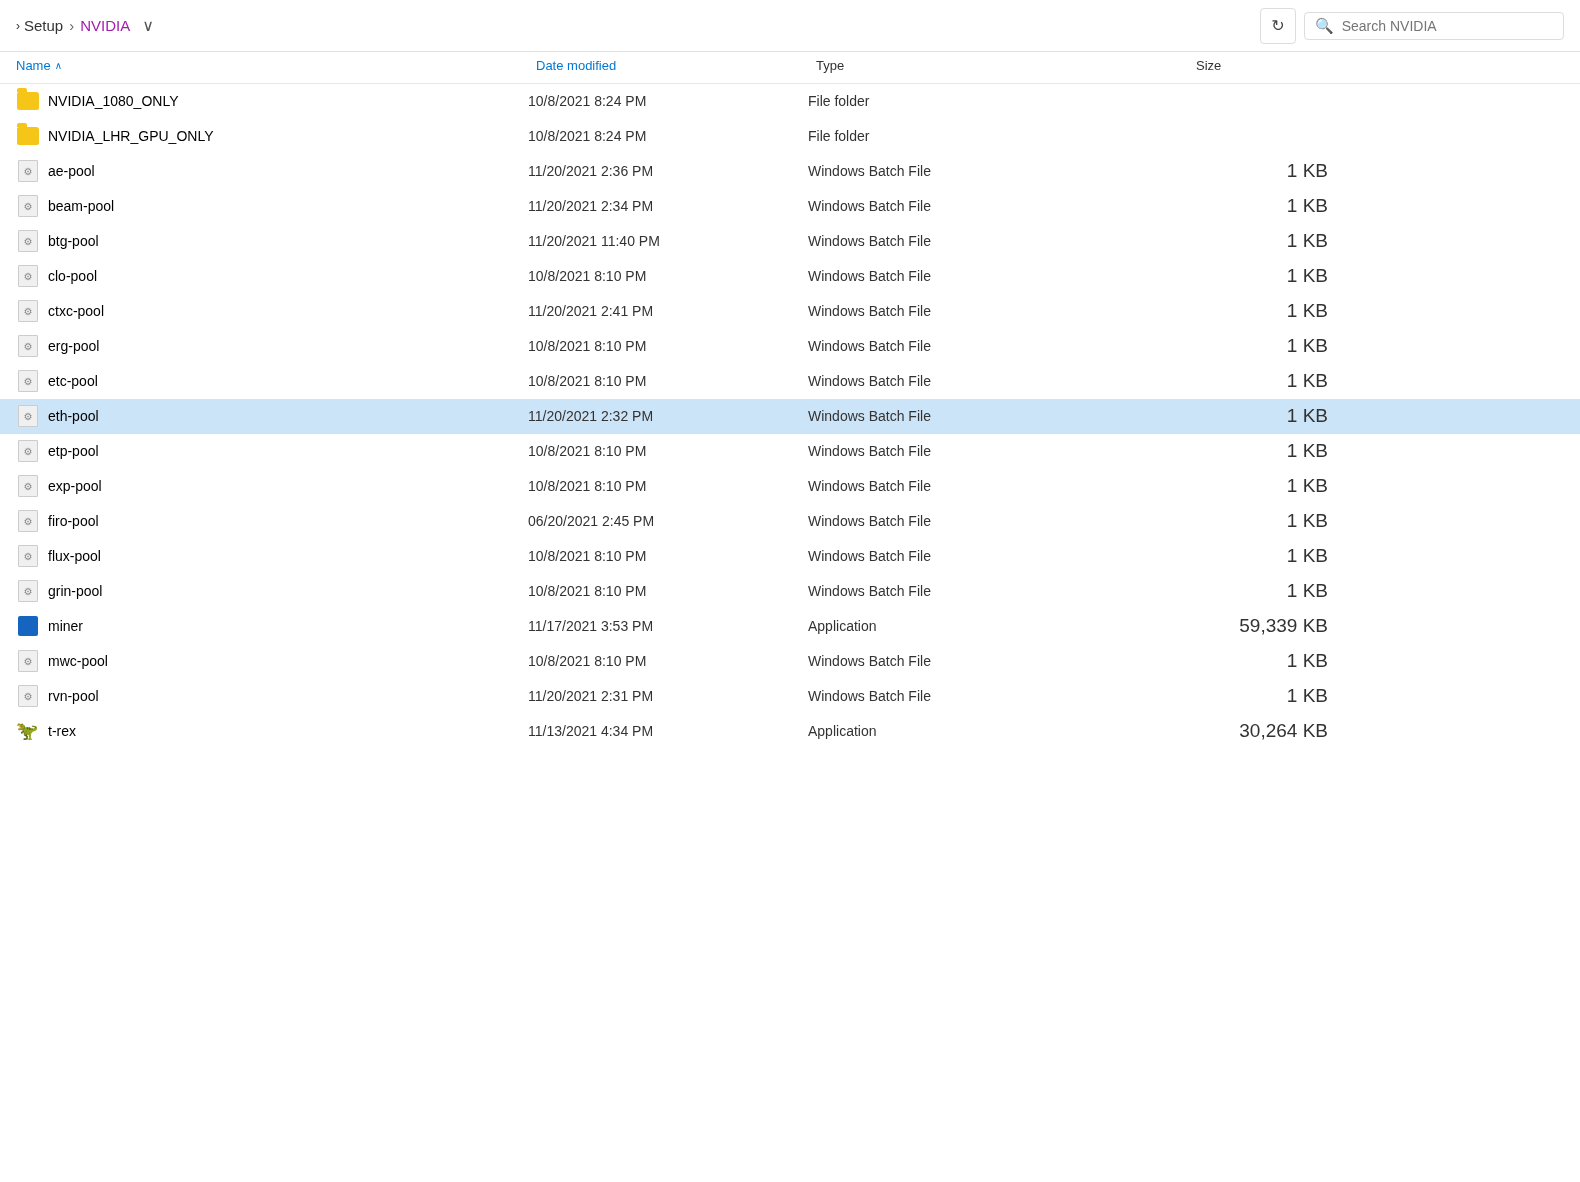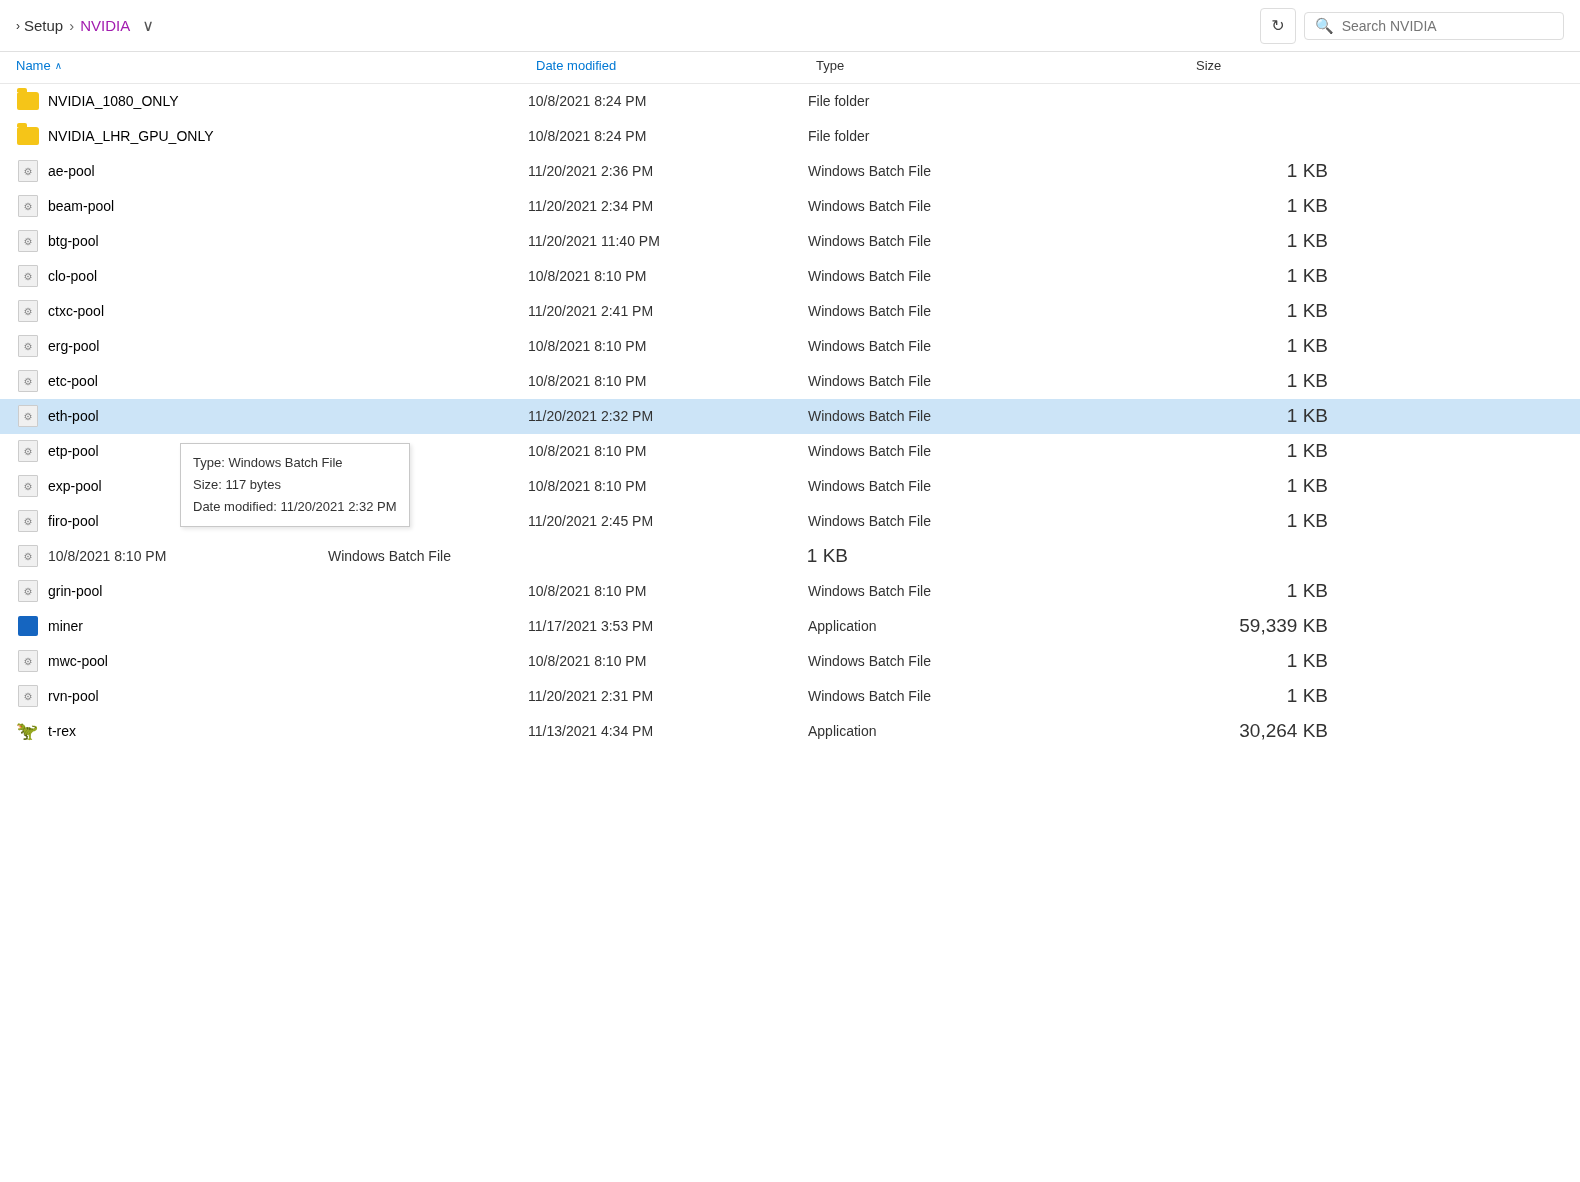--- a/index.html
+++ b/index.html
@@ -351,26 +351,21 @@
     <div class="cell-size">1 KB</div>
   </div>
     <div class="file-row selected">
     <div class="file-icon">
         <div class="batch-icon"></div>
       </div>
     <div class="cell-name">eth-pool</div>
     <div class="cell-modified">11/20/2021 2:32 PM</div>
     <div class="cell-type">Windows Batch File</div>
     <div class="cell-size">1 KB</div>
-  <div class="tooltip">
-      <div>Type: Windows Batch File</div>
-      <div>Size: 117 bytes</div>
-      <div>Date modified: 11/20/2021 2:32 PM</div>
     </div>
-    </div>
     <div class="file-row">
     <div class="file-icon">
         <div class="batch-icon"></div>
       </div>
     <div class="cell-name">etp-pool</div>
     <div class="cell-modified">10/8/2021 8:10 PM</div>
     <div class="cell-type">Windows Batch File</div>
     <div class="cell-size">1 KB</div>
   </div>
     <div class="file-row">
@@ -380,28 +375,29 @@
     <div class="cell-name">exp-pool</div>
     <div class="cell-modified">10/8/2021 8:10 PM</div>
     <div class="cell-type">Windows Batch File</div>
     <div class="cell-size">1 KB</div>
   </div>
     <div class="file-row">
     <div class="file-icon">
         <div class="batch-icon"></div>
       </div>
     <div class="cell-name">firo-pool</div>
-    <div class="cell-modified">11/20/2021 2:45 PM</div>
-    <div class="cell-type">Windows Batch File</div>
-    <div class="cell-size">1 KB</div>
-  </div>
-    <div class="file-row">
-    <div class="file-icon">
-        <div class="batch-icon"></div>
-      </div>
+    <div class="cell-modified">06/20/2021 2:45 PM</div>
+    <div class="cell-type">Windows Batch File</div>
+    <div class="cell-size">1 KB</div>
+  </div>
+    <div class="file-row">
+    <div class="file-icon">
+        <div class="batch-icon"></div>
+      </div>
+    <div class="cell-name">flux-pool</div>
     <div class="cell-modified">10/8/2021 8:10 PM</div>
     <div class="cell-type">Windows Batch File</div>
     <div class="cell-size">1 KB</div>
   </div>
     <div class="file-row">
     <div class="file-icon">
         <div class="batch-icon"></div>
       </div>
     <div class="cell-name">grin-pool</div>
     <div class="cell-modified">10/8/2021 8:10 PM</div>

